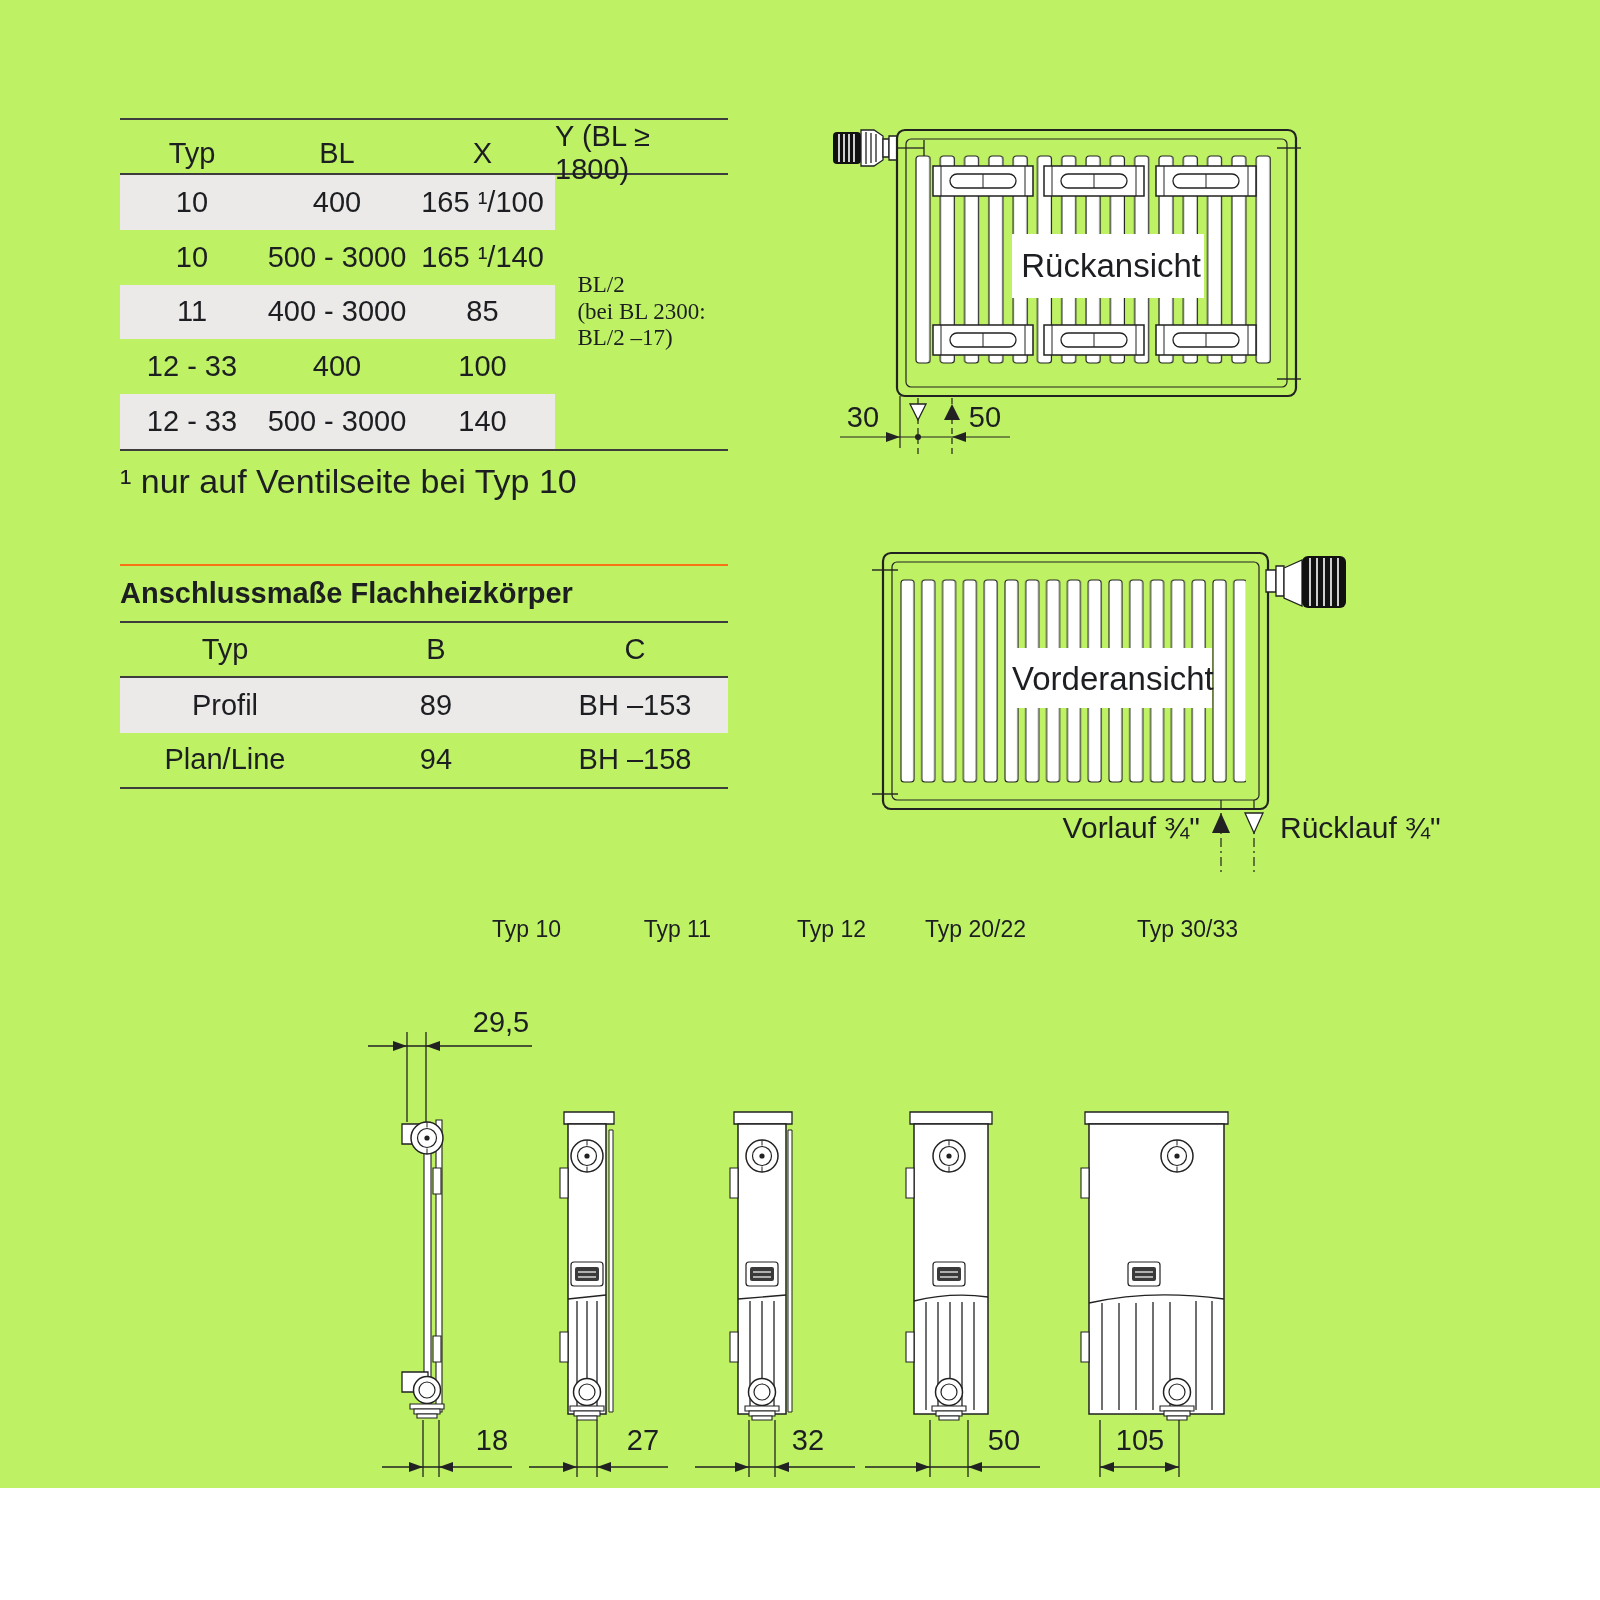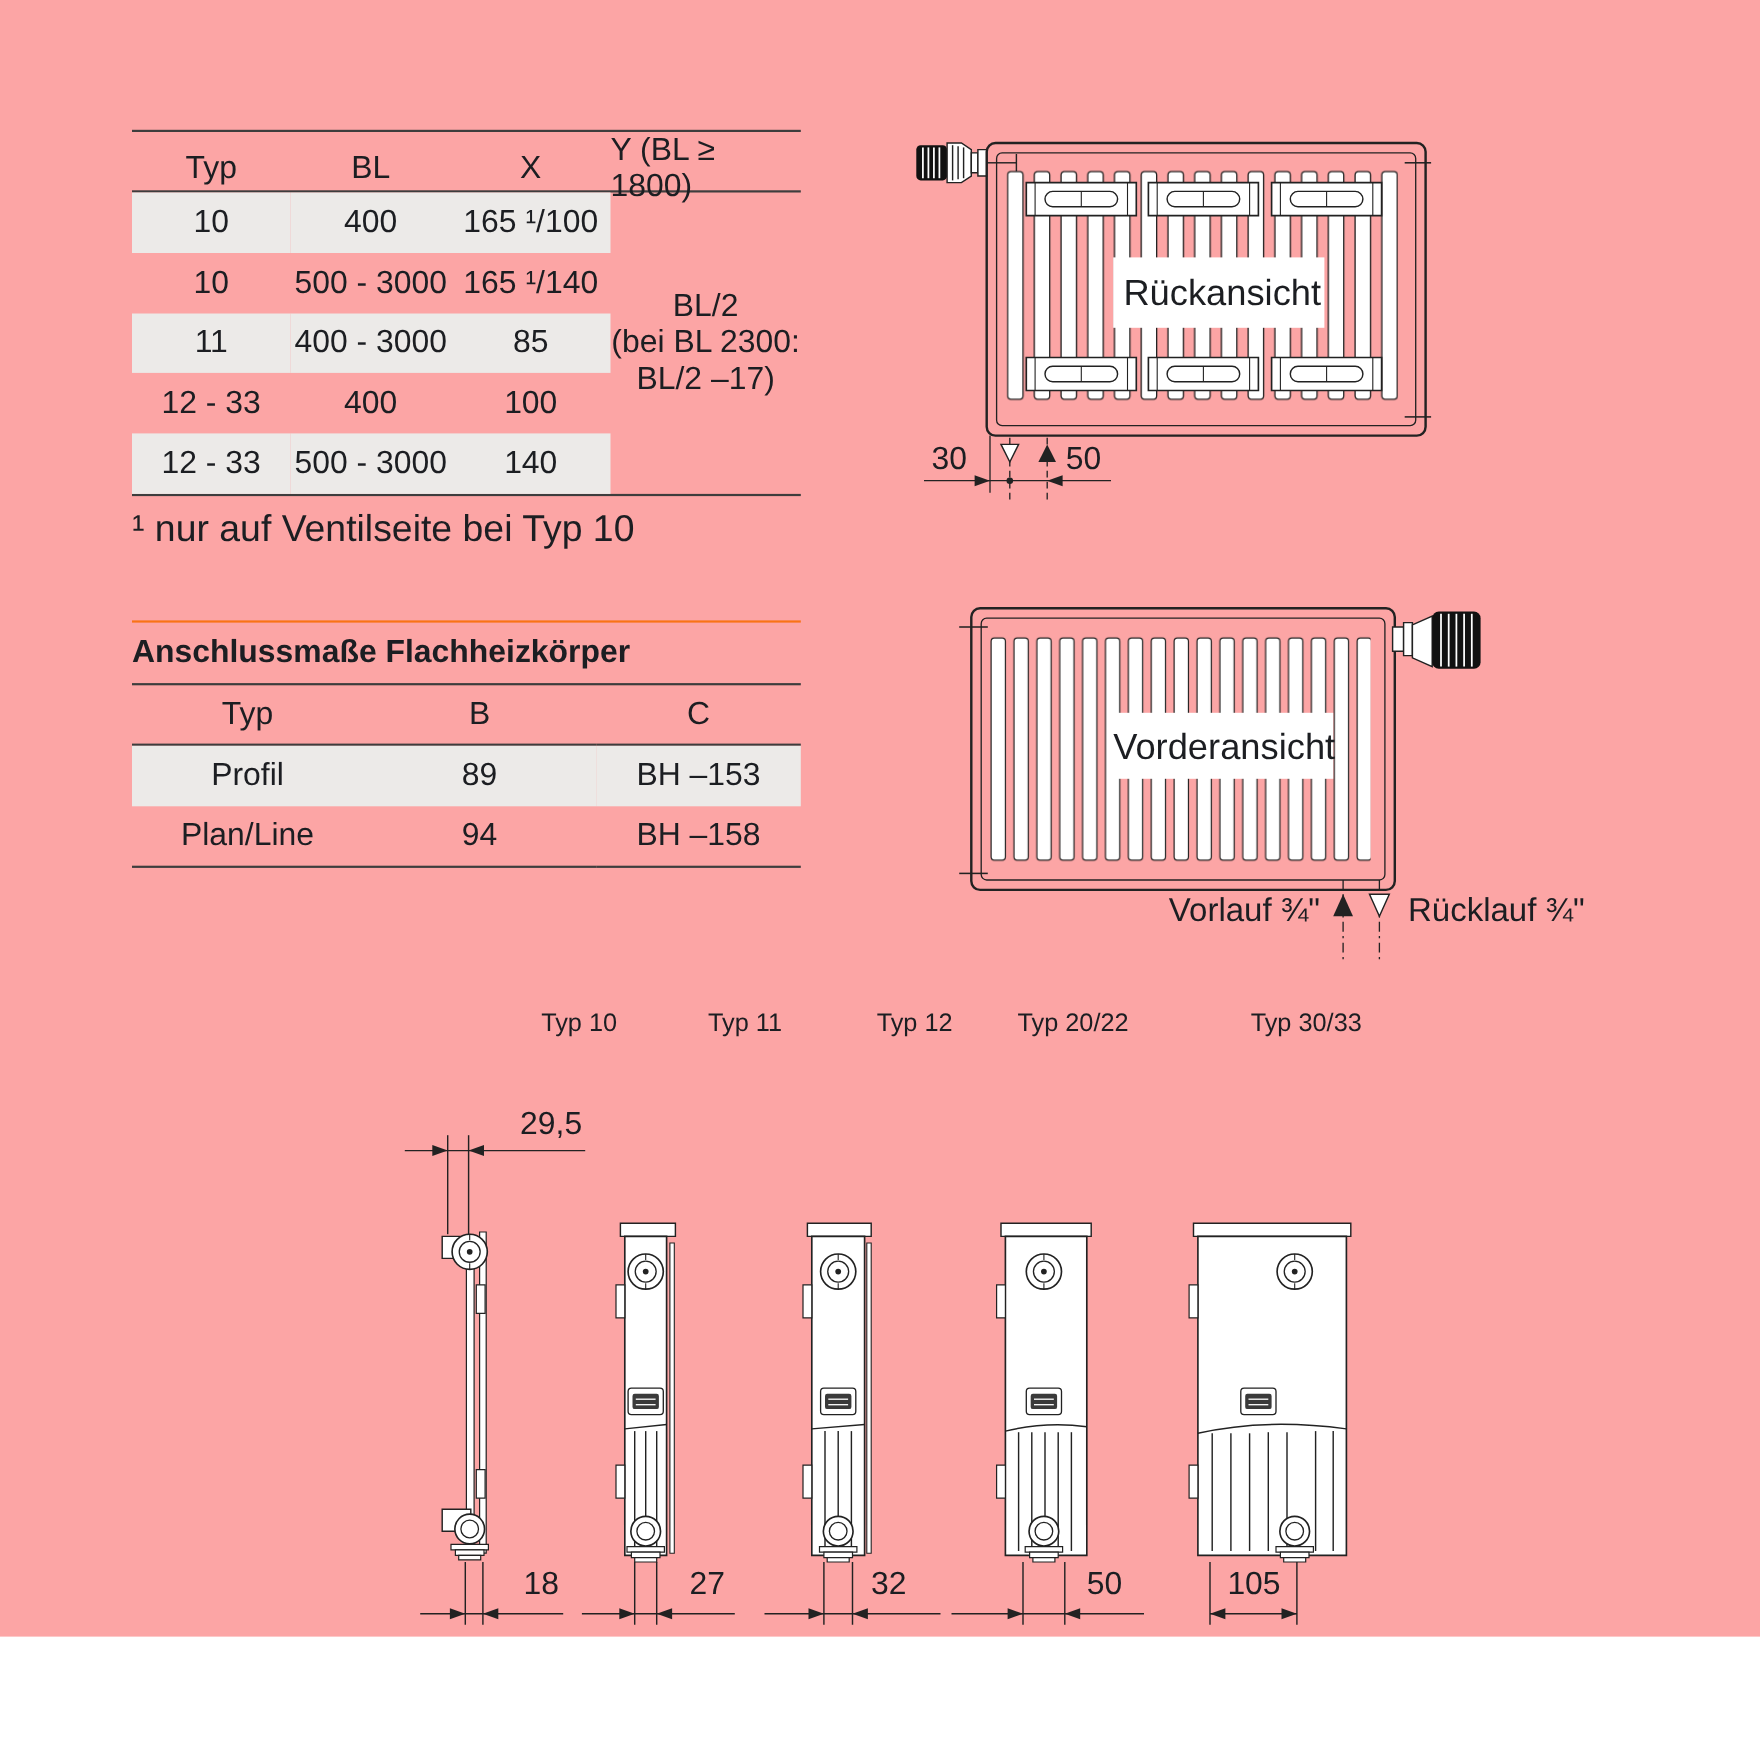--- a/index.html
+++ b/index.html
@@ -1,27 +1,27 @@
 <!DOCTYPE html>
 <html><head>
 <meta charset="utf-8">
 <style>
   html,body{margin:0;padding:0;background:#fff;}
-  #canvas{position:relative;width:1600px;height:1488px;background:#fca5a5;overflow:hidden;
+  #canvas{position:relative;width:1600px;height:1488px;background:#bef264;overflow:hidden;
           font-family:"Liberation Sans","DejaVu Sans",sans-serif;color:#1c1e22;}
   .cell{display:flex;align-items:center;justify-content:center;font-size:29px;}
   .sh{background:#eceae8;}
   
   .t1{position:absolute;left:120px;top:118px;width:608px;}
   .t1-head{display:grid;grid-template-columns:144px 146px 145px 173px;height:53px;
            border-top:2px solid #3d3d3d;border-bottom:2px solid #3d3d3d;}
   .t1-body{display:grid;grid-template-columns:144px 146px 145px 173px;grid-auto-rows:54.8px;
            border-bottom:2px solid #3d3d3d;}
   .ycell{grid-column:4;grid-row:1/6;display:flex;align-items:center;justify-content:center;
-         text-align:center;white-space:pre-line;font-size:29px;line-height:1.16;}
+         white-space:pre-line;font-size:23px;line-height:1.16;font-family:Liberation Serif, serif;}
   .footnote{position:absolute;left:120px;top:462px;font-size:34px;}
   
   .t2{position:absolute;left:120px;top:564px;width:608px;border-top:2px solid #f97316;}
   .t2-title{height:55px;display:flex;align-items:center;font-weight:bold;font-size:29px;
             border-bottom:2px solid #3d3d3d;}
   .t2-grid{display:grid;grid-template-columns:210px 212px 186px;}
   .t2h{height:53px;border-bottom:2px solid #3d3d3d;}
   .t2c{height:54.5px;}
   .t2-grid .last{border-bottom:2px solid #3d3d3d;}
   

